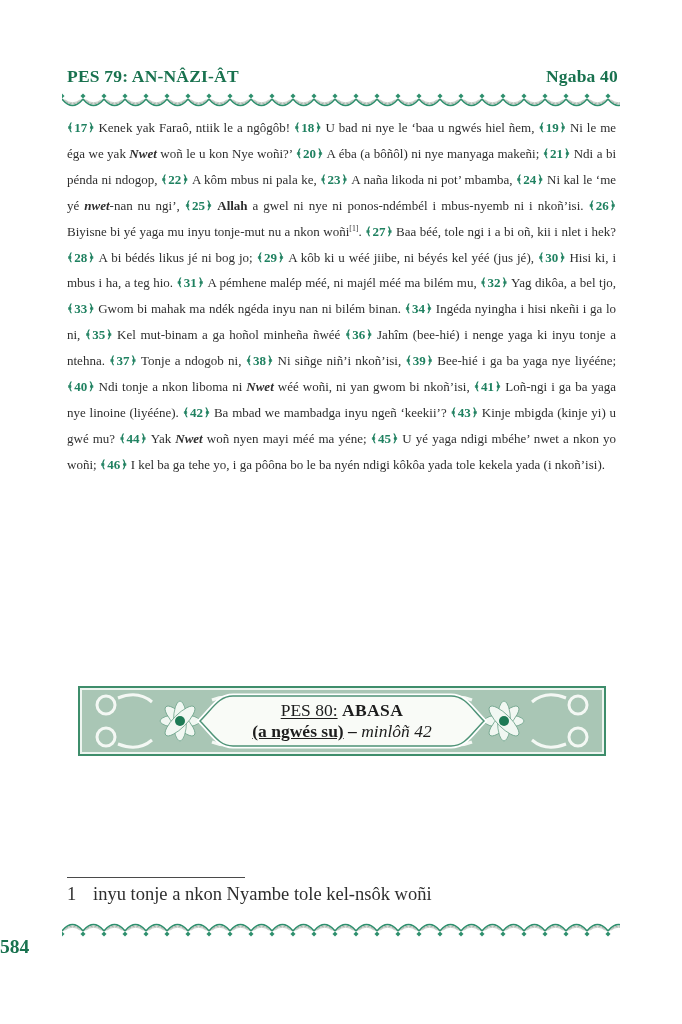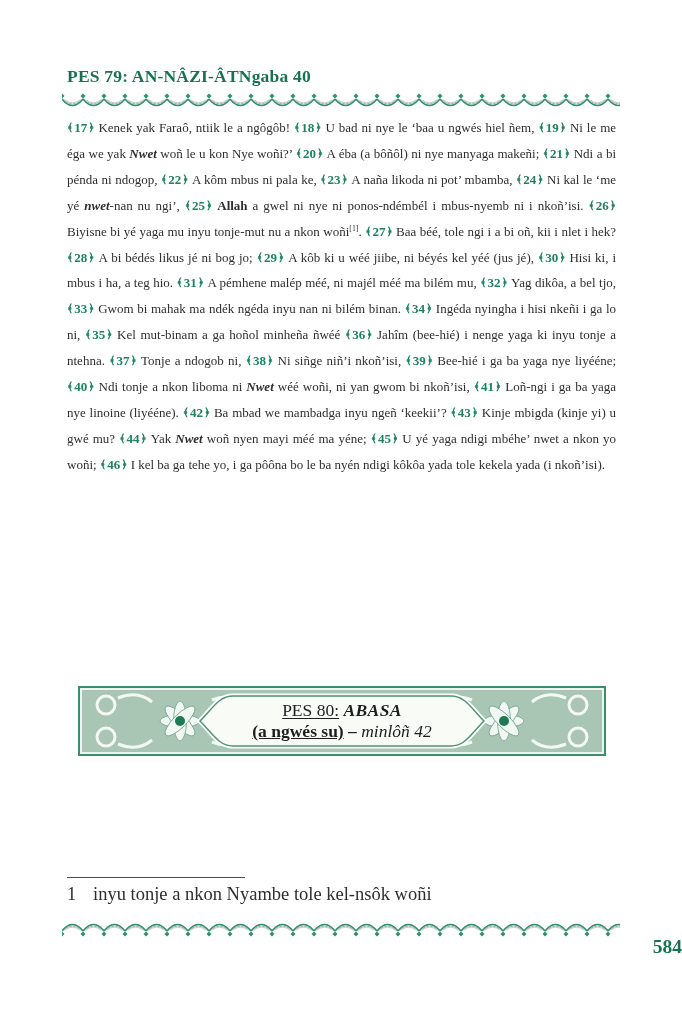--- a/index.html
+++ b/index.html
@@ -1,20 +1,20 @@
 <!DOCTYPE html>
 <html><head>
 <meta charset="utf-8">
 <style>
   html,body{margin:0;padding:0;background:#ffffff;}
   body{width:682px;height:1024px;font-family:"Liberation Serif",serif;color:#2e2e2e;}
   .page{position:relative;width:682px;height:1024px;background:#fff;overflow:hidden;}
 
   
-  .hdr{position:absolute;top:66px;left:67px;right:64px;display:flex;
+  .hdr{position:absolute;top:66px;left:67px;right:64px;display:flex;justify-content:space-between;
        font-weight:bold;font-size:17.5px;color:#19724f;letter-spacing:.2px;}
 
   
   .lace{position:absolute;left:62px;width:558px;height:18px;}
   .lace.top{top:93px;}
   .lace.bottom{top:919px;transform:scaleY(-1);}
 
   
   .para{position:absolute;top:116px;left:67px;width:549px;font-size:13px;line-height:24.9px;
         text-align:justify;color:#2e2e2e;}
@@ -25,31 +25,31 @@
   .seg-bi{font-weight:bold;font-style:italic;}
   .seg-sup{vertical-align:super;font-size:.6em;line-height:0;}
 
   
   .banner{position:absolute;top:686px;left:78px;width:528px;height:70px;
           border:2px solid #3e8d6b;box-sizing:border-box;background:#a9c6b5;}
   .banner svg{position:absolute;top:0;left:0;width:100%;height:100%;}
   .banner .txt{position:absolute;top:0;left:0;right:0;bottom:0;display:flex;flex-direction:column;
                justify-content:center;align-items:center;font-size:17.5px;color:#1d1d1d;line-height:21px;}
   .banner .l1 u{text-underline-offset:2px;}
-  .banner .l1 .ttl{font-weight:bold;letter-spacing:.4px;font-style:italic;}
+  .banner .l1 .ttl{font-weight:bold;letter-spacing:.4px;}
   .banner .l2{font-weight:bold;}
   .banner .l2 .it{font-weight:normal;font-style:italic;margin-top:44px;}
 
   
   .fn-rule{position:absolute;top:877px;left:67px;width:178px;border-top:1.6px solid #4a4a4a;}
   .fn{position:absolute;top:884px;left:67px;right:79px;font-size:18.5px;color:#2e2e2e;}
   .fn .fn-num{display:inline-block;width:26px;}
 
   
-  .pagenum{position:absolute;top:936px;left:0;right:0;text-align:right;
+  .pagenum{position:absolute;top:936px;left:0;right:0;text-align:left;
            font-weight:bold;font-size:19.5px;color:#19724f;}
 </style>
 </head>
 <body>
 
 <div class="page">
 
   <div class="hdr">
     <span>PES 79: AN-NÂZI-ÂT</span>
     <span>Ngaba 40</span>

